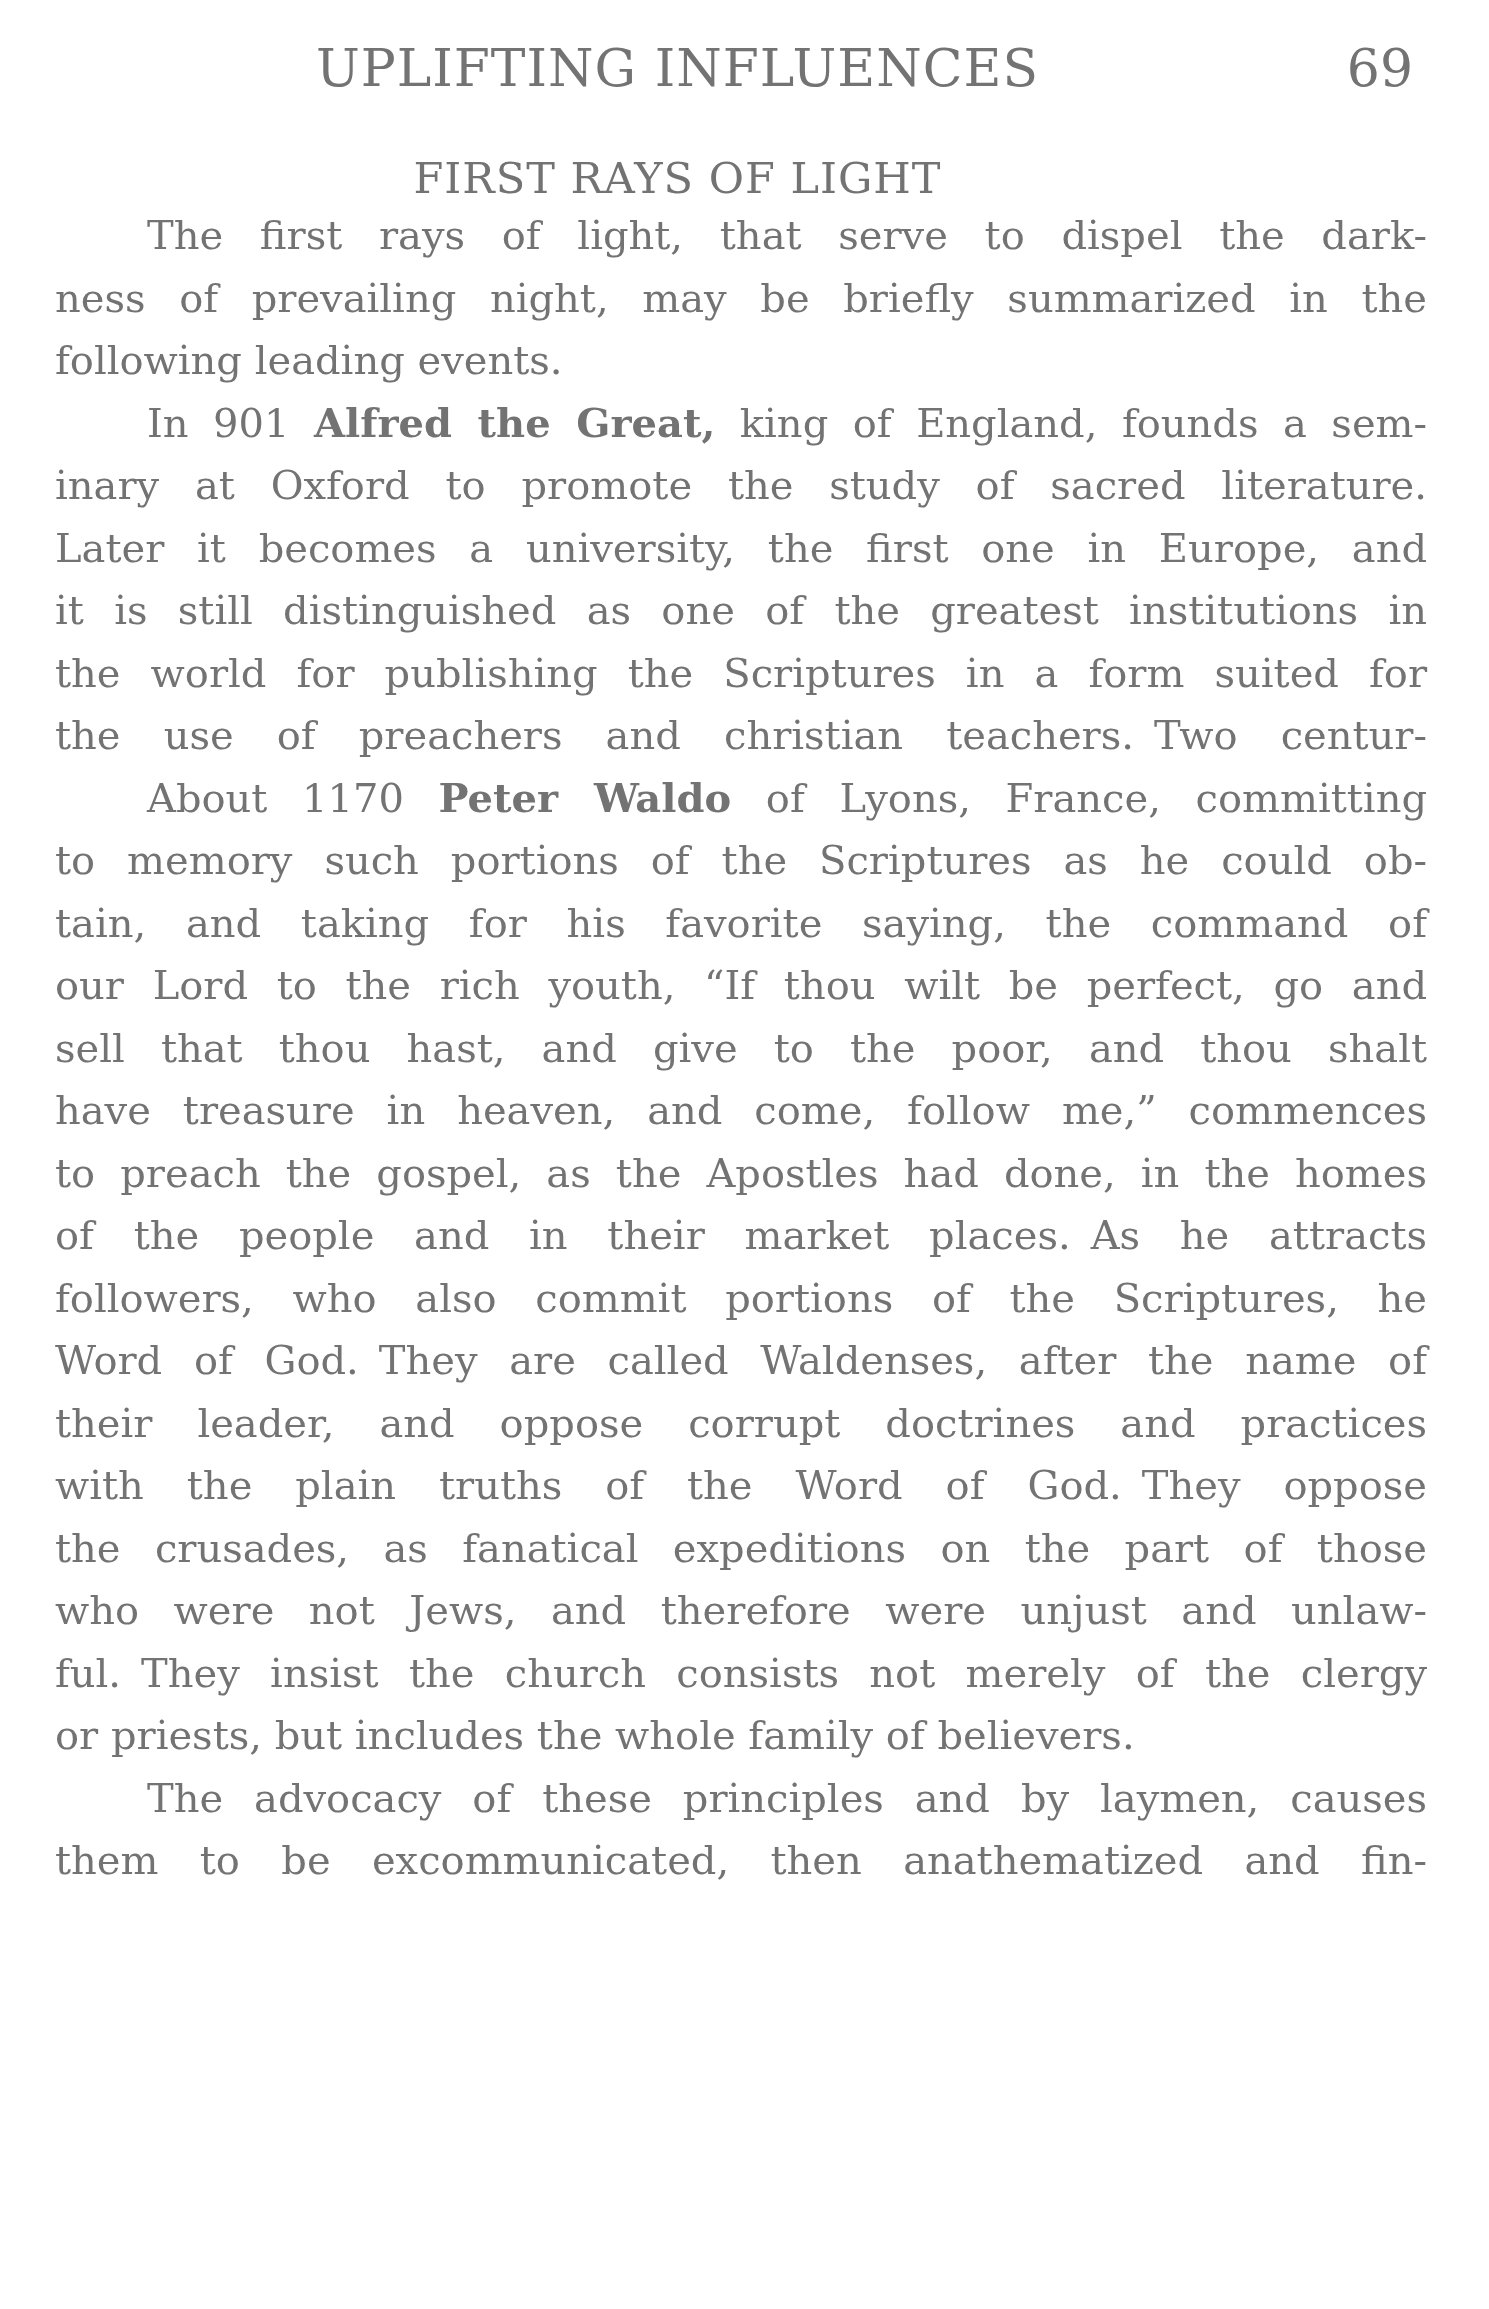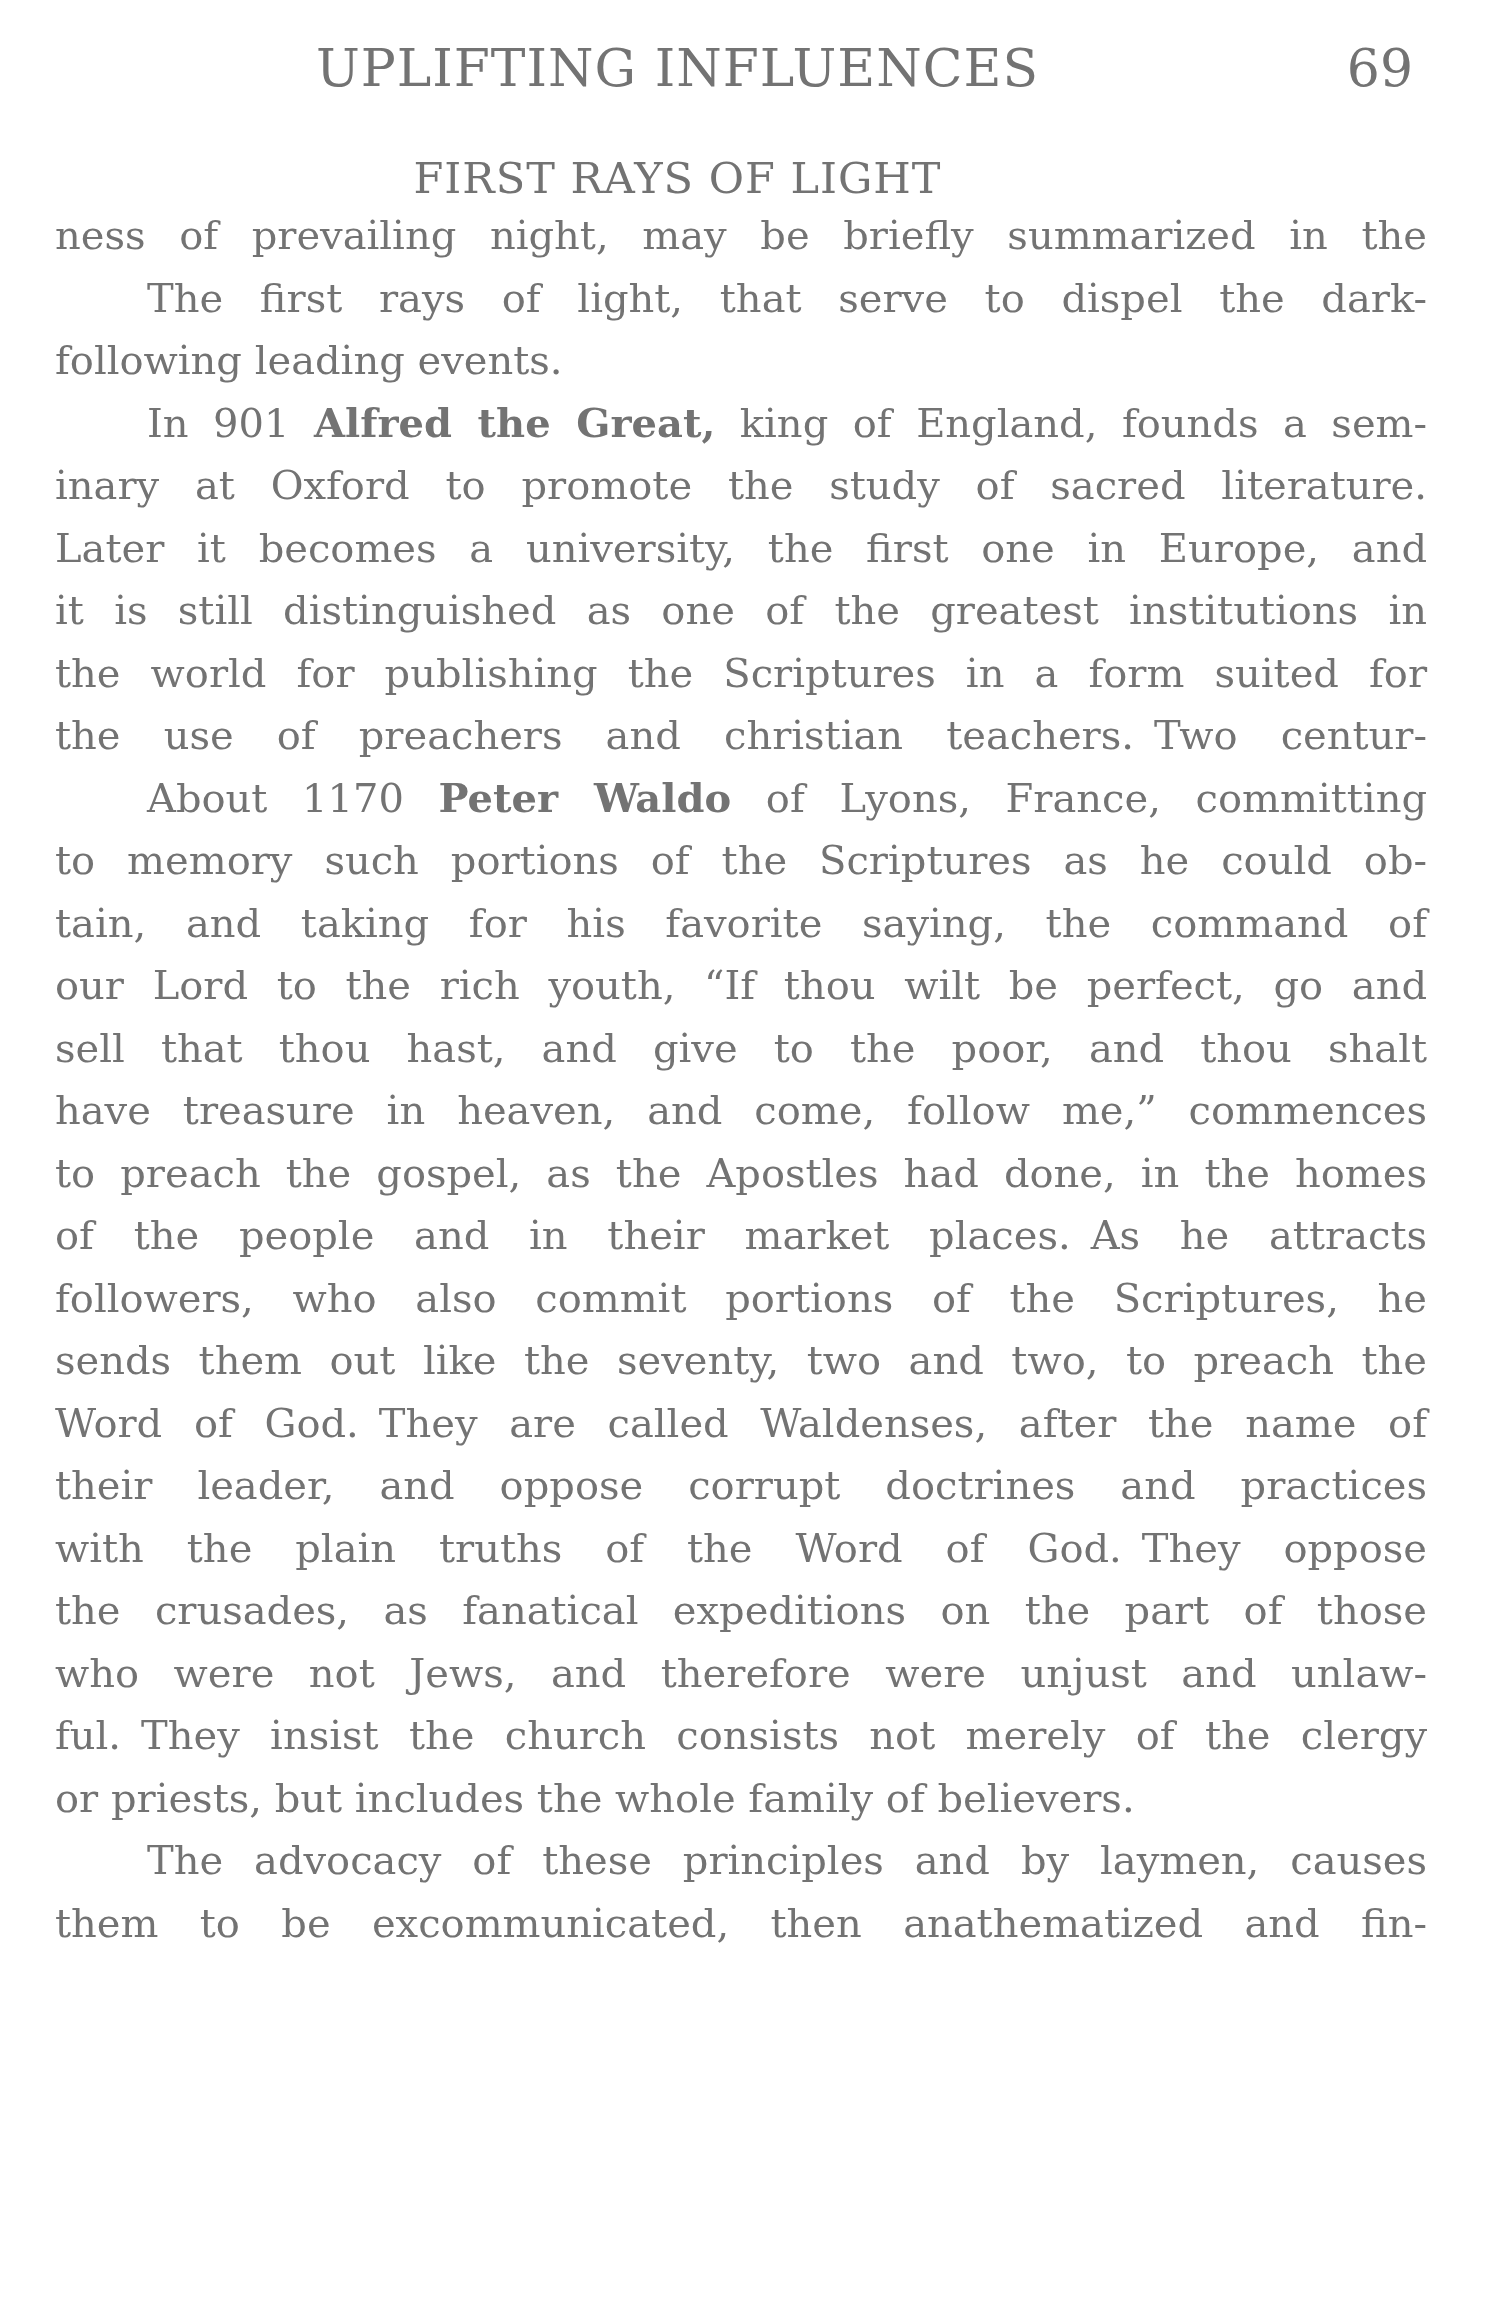--- a/index.html
+++ b/index.html
@@ -68,39 +68,38 @@
   }
 </style>
 </head>
 <body>
 
 <div class="page">
   <div class="running-title">UPLIFTING INFLUENCES</div>
   <div class="page-number">69</div>
   <div class="section-heading">FIRST RAYS OF LIGHT</div>
   <div class="body-text">
+      <div class="line indent"><span>The first rays of light, that serve to dispel the dark-</span></div>
       <div class="line"><span>ness of prevailing night, may be briefly summarized in the</span></div>
-      <div class="line indent"><span>The first rays of light, that serve to dispel the dark-</span></div>
       <div class="line last"><span>following leading events.</span></div>
       <div class="line indent"><span>In 901 </span><span class="bold">Alfred the Great,</span><span> king of England, founds a sem-</span></div>
       <div class="line"><span>inary at Oxford to promote the study of sacred literature.</span></div>
       <div class="line"><span>Later it becomes a university, the first one in Europe, and</span></div>
       <div class="line"><span>it is still distinguished as one of the greatest institutions in</span></div>
       <div class="line"><span>the world for publishing the Scriptures in a form suited for</span></div>
       <div class="line"><span>the use of preachers and christian teachers. Two centur-</span></div>
       <div class="line indent"><span>About 1170 </span><span class="bold">Peter Waldo</span><span> of Lyons, France, committing</span></div>
       <div class="line"><span>to memory such portions of the Scriptures as he could ob-</span></div>
       <div class="line"><span>tain, and taking for his favorite saying, the command of</span></div>
       <div class="line"><span>our Lord to the rich youth, “If thou wilt be perfect, go and</span></div>
       <div class="line"><span>sell that thou hast, and give to the poor, and thou shalt</span></div>
       <div class="line"><span>have treasure in heaven, and come, follow me,” commences</span></div>
       <div class="line"><span>to preach the gospel, as the Apostles had done, in the homes</span></div>
       <div class="line"><span>of the people and in their market places. As he attracts</span></div>
       <div class="line"><span>followers, who also commit portions of the Scriptures, he</span></div>
-      <div class="line"><span>sends them out like the seventy, two and two, to preach the</span></div>
       <div class="line"><span>Word of God. They are called Waldenses, after the name of</span></div>
       <div class="line"><span>their leader, and oppose corrupt doctrines and practices</span></div>
       <div class="line"><span>with the plain truths of the Word of God. They oppose</span></div>
       <div class="line"><span>the crusades, as fanatical expeditions on the part of those</span></div>
       <div class="line"><span>who were not Jews, and therefore were unjust and unlaw-</span></div>
       <div class="line"><span>ful. They insist the church consists not merely of the clergy</span></div>
       <div class="line last"><span>or priests, but includes the whole family of believers.</span></div>
       <div class="line indent"><span>The advocacy of these principles and by laymen, causes</span></div>
       <div class="line"><span>them to be excommunicated, then anathematized and fin-</span></div>
     </div>

